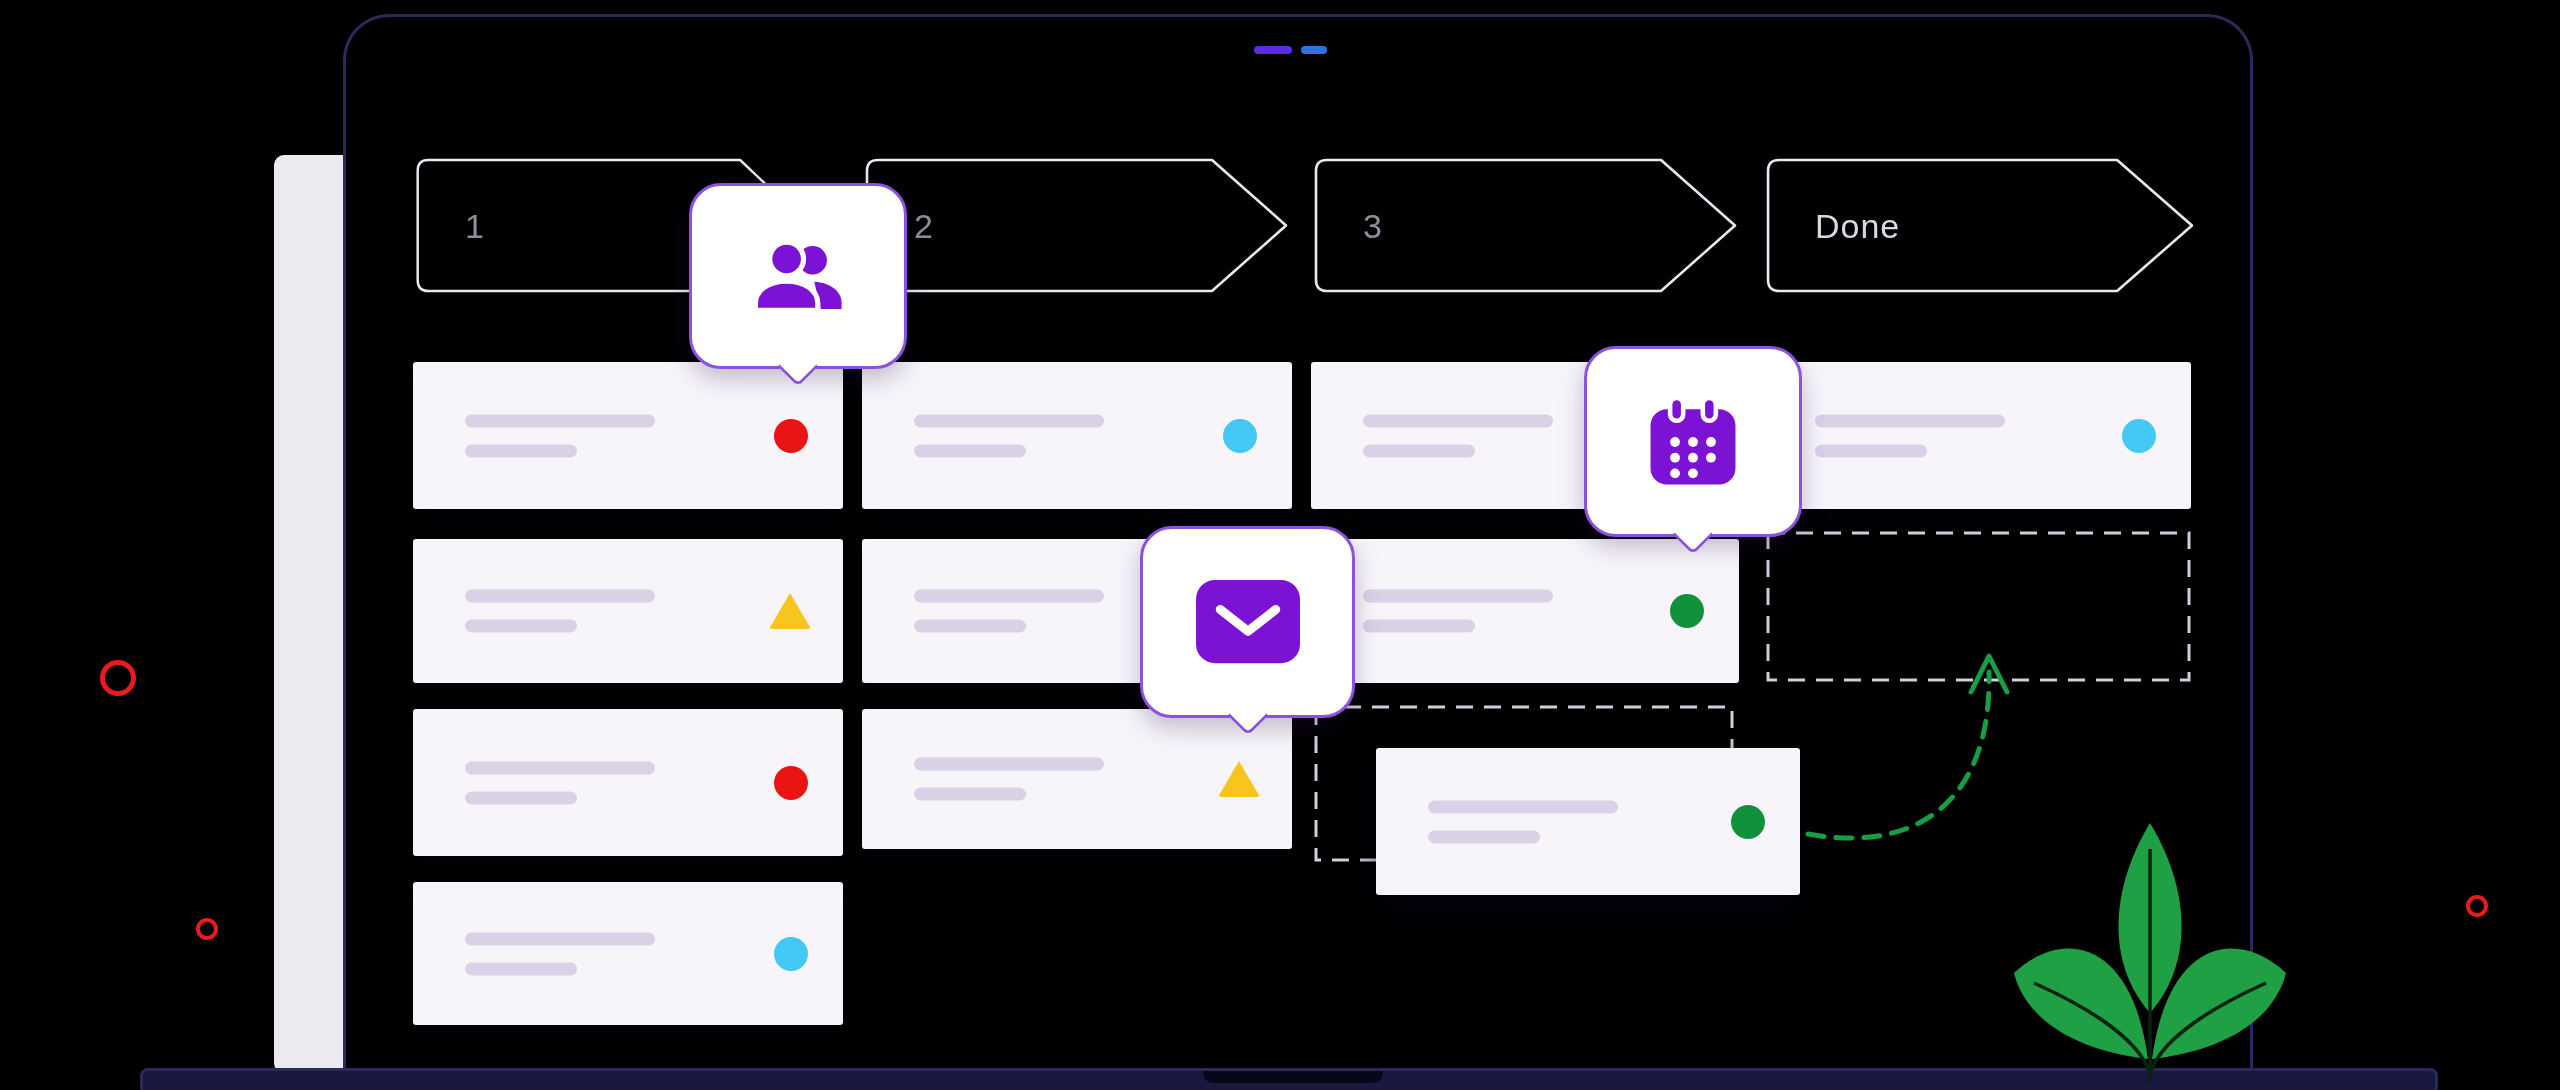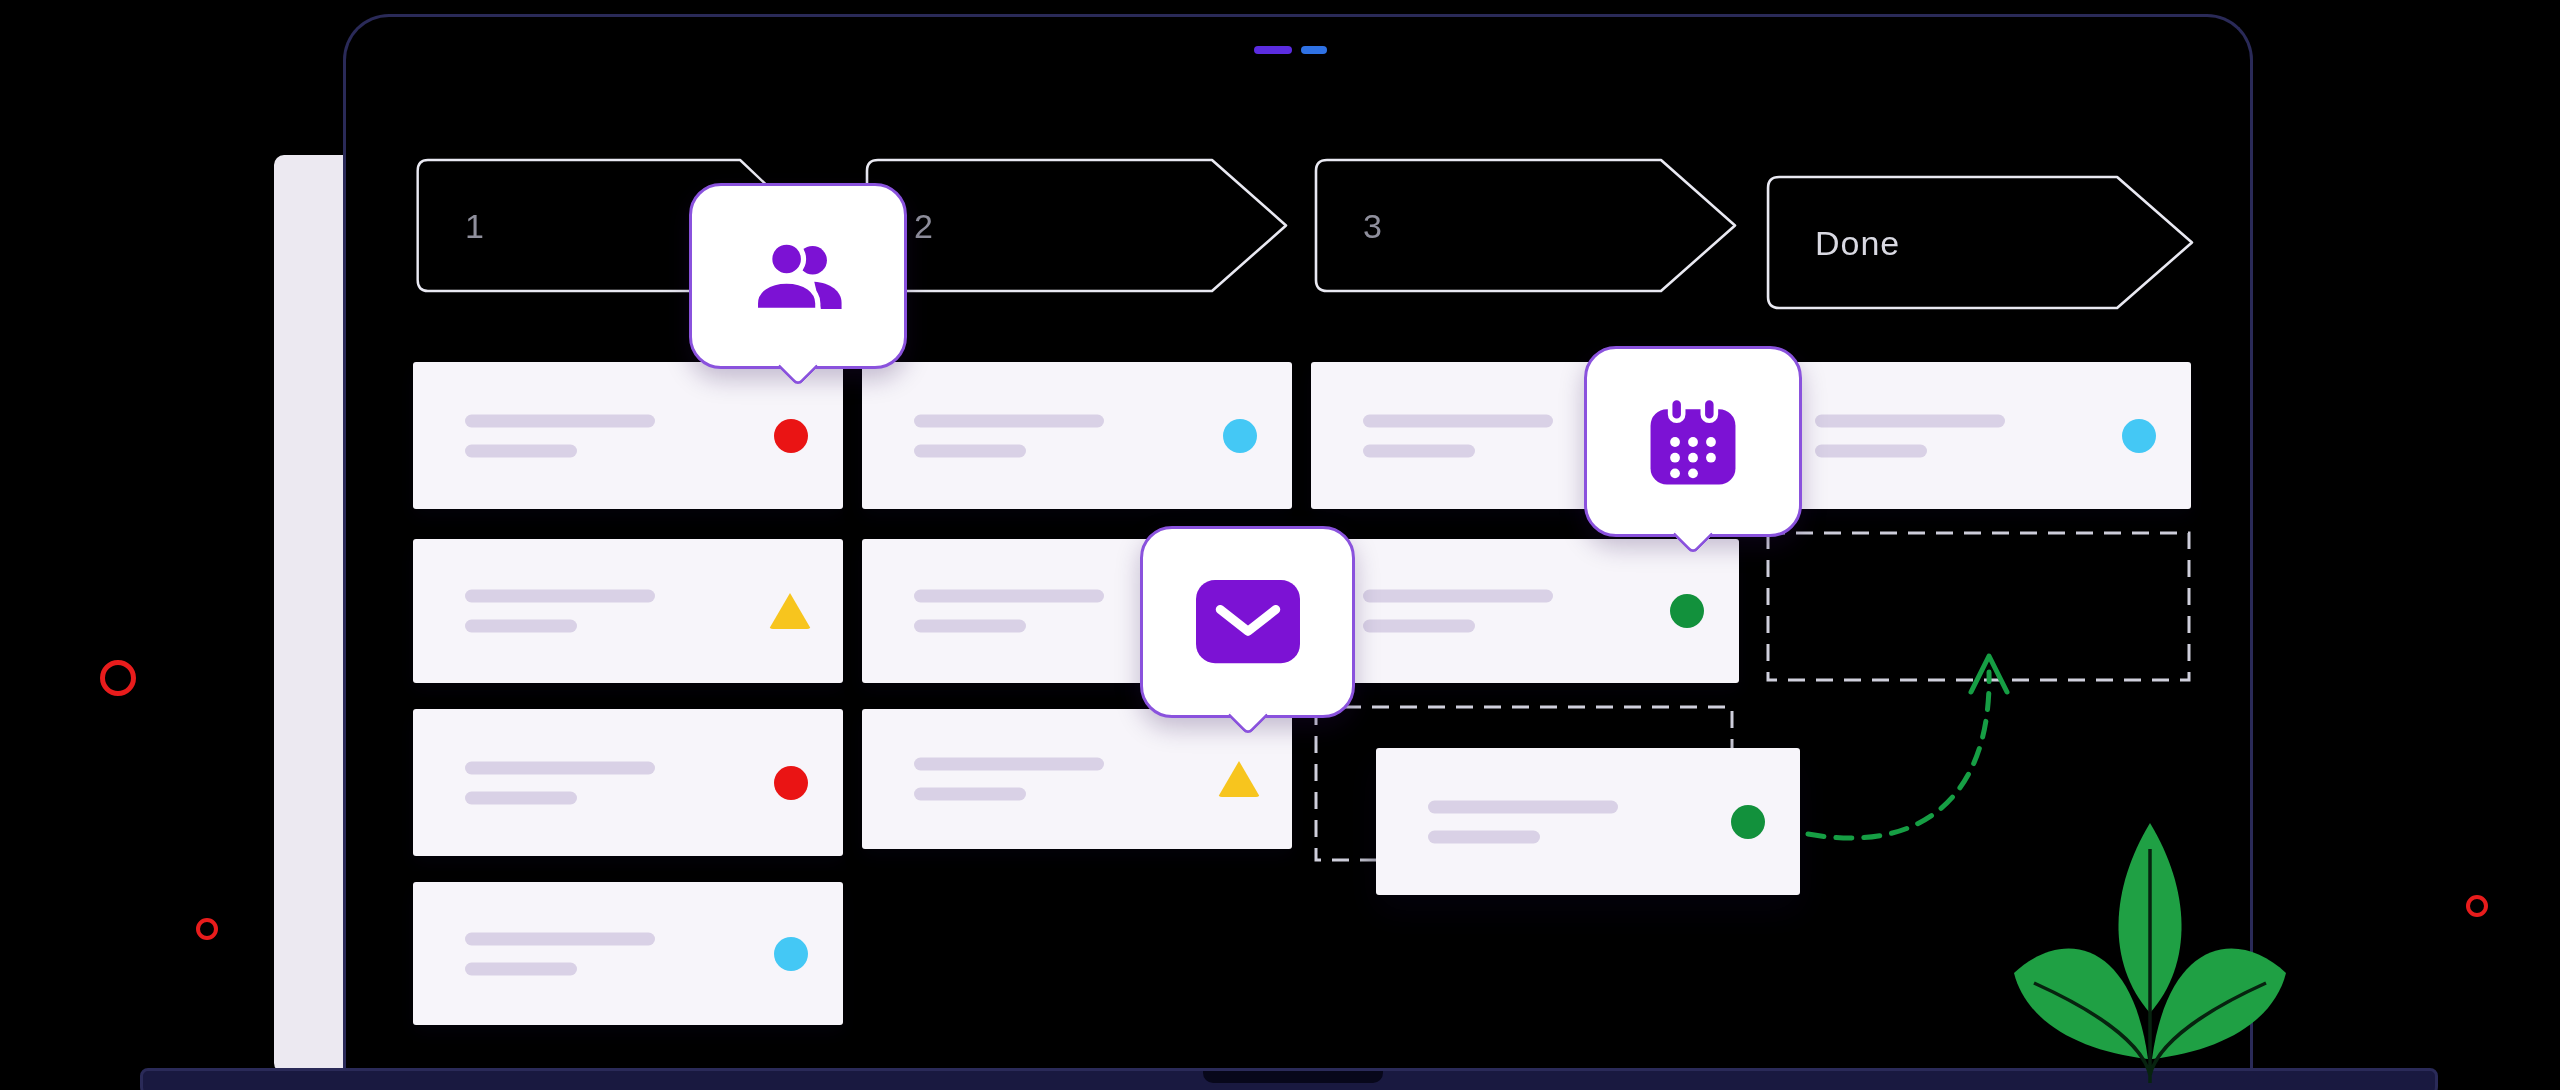--- a/index.html
+++ b/index.html
@@ -83,21 +83,21 @@
       <path d="M16 3 H350 L424 68.5 L350 134 H16 Q5 134 5 123 V14 Q5 3 16 3 Z"></path>
     </svg>
     <span class="col-label">2</span>
   </div>
   <div class="col-header" style="left:1311px;top:157px;width:428px">
     <svg viewBox="0 0 428 137" preserveAspectRatio="none">
       <path d="M16 3 H350 L424 68.5 L350 134 H16 Q5 134 5 123 V14 Q5 3 16 3 Z"></path>
     </svg>
     <span class="col-label">3</span>
   </div>
-  <div class="col-header done" style="left:1763px;top:174px;width:433px">
+  <div class="col-header done" style="left:1763px;top:157px;width:433px">
     <svg viewBox="0 0 428 137" preserveAspectRatio="none">
       <path d="M16 3 H350 L424 68.5 L350 134 H16 Q5 134 5 123 V14 Q5 3 16 3 Z"></path>
     </svg>
     <span class="col-label">Done</span>
   </div>
 
   <div class="card" style="left:413px;top:362px;width:430px;height:147px">
     <div class="card-lines">
       <div class="bar bar-long"></div>
       <div class="bar bar-short"></div>

